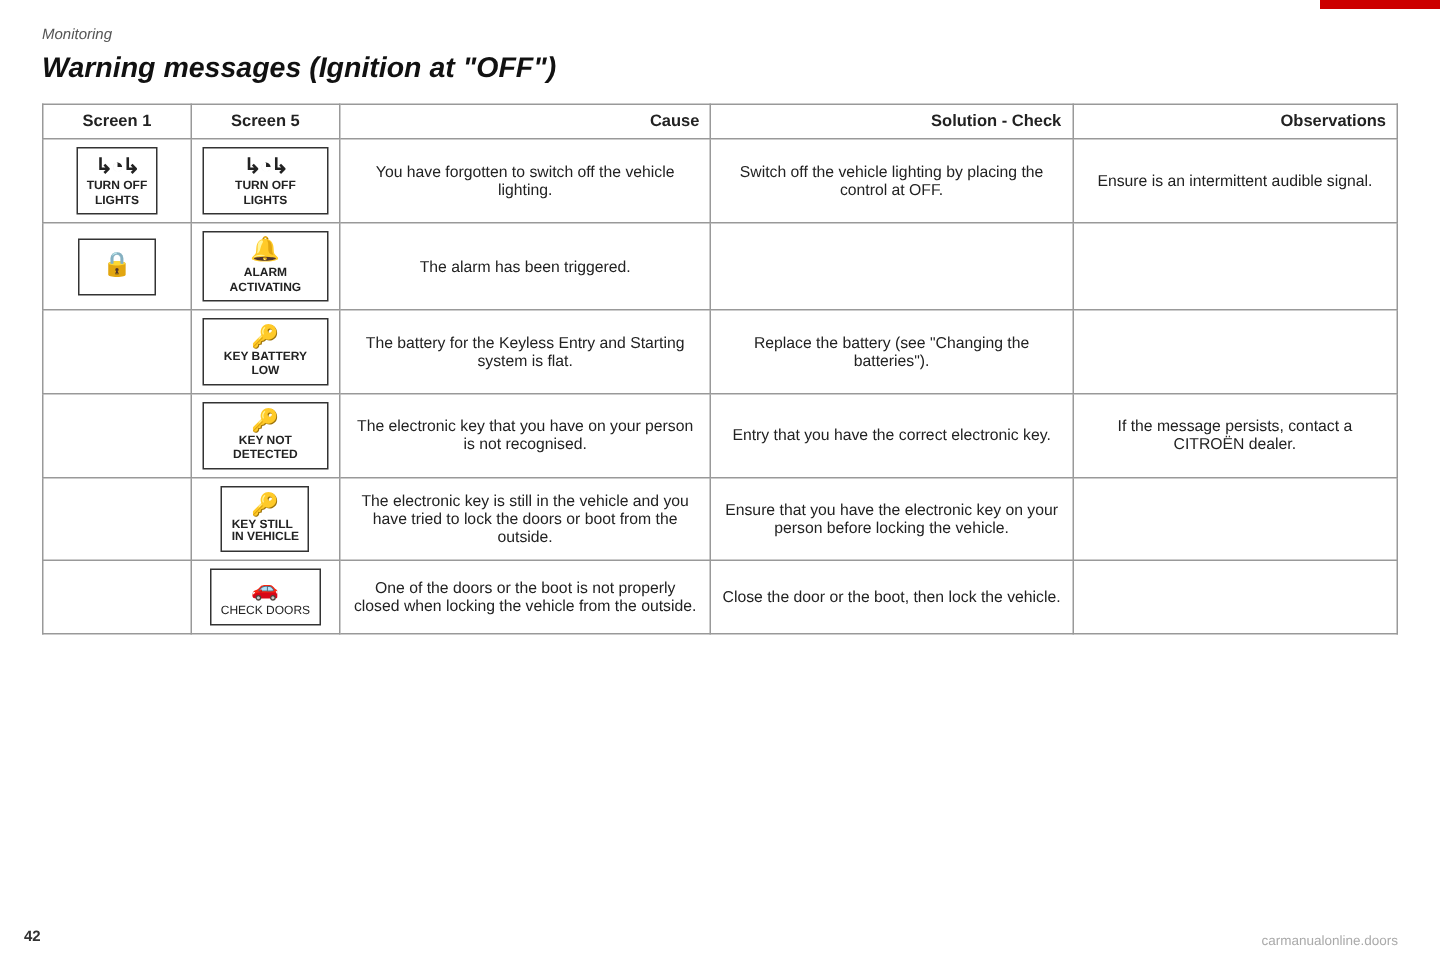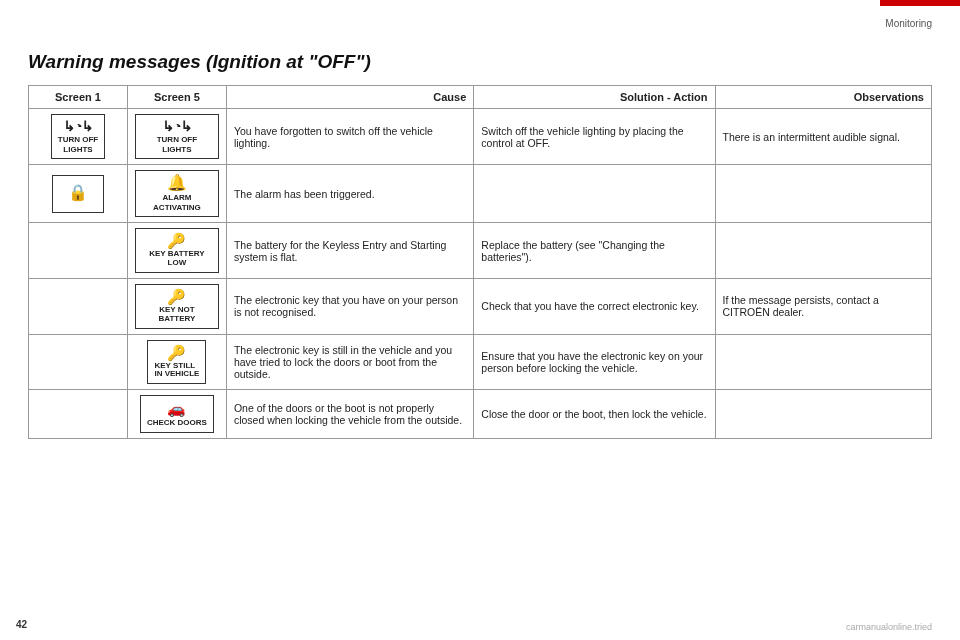--- a/index.html
+++ b/index.html
@@ -13,22 +13,22 @@
     .top-bar {
       position: absolute;
       top: 0; right: 0;
       width: 80px;
       height: 6px;
       background: #c00;
     }
     .section-label {
       font-size: 10px;
       color: #555;
-      margin-bottom: 22px;
-      text-align: right;
+      margin-bottom: 6px;
+      font-style: italic;
     }
     .page-title {
       font-size: 19px;
       font-weight: bold;
       font-style: italic;
       margin-bottom: 12px;
       color: #111;
     }
     table {
       width: 100%;
@@ -41,20 +41,21 @@
       background: #fff;
       font-weight: bold;
       padding: 5px 7px;
       text-align: right;
       font-size: 11px;
     }
     td {
       border: 1px solid #999;
       padding: 5px 7px;
       vertical-align: middle;
+      text-align: center;
     }
     .screen-cell {
       width: 80px;
       text-align: center;
     }
     .icon-box {
       display: inline-flex;
       flex-direction: column;
       align-items: center;
       justify-content: center;
@@ -97,41 +98,41 @@
 
 <p class="section-label">Monitoring</p>
 <h1 class="page-title">Warning messages (Ignition at "OFF")</h1>
 
 <table>
   <thead>
     <tr>
       <th class="screen-cell">Screen 1</th>
       <th class="screen-cell">Screen 5</th>
       <th class="cause-col">Cause</th>
-      <th class="solution-col">Solution - Action</th>
+      <th class="solution-col">Solution - Check</th>
       <th class="obs-col">Observations</th>
     </tr>
   </thead>
   <tbody id="table-body">
   <tr>
         <td class="screen-cell"><div class="icon-box">
     <div class="icon-symbol" style="font-size:14px;letter-spacing:-1px;">
       ↳◔↳
     </div>
     <div style="font-size:8px;font-weight:bold;">TURN OFF<br>LIGHTS</div>
   </div></td>
         <td class="screen-cell"><div class="icon-box">
     <div class="icon-symbol" style="font-size:14px;letter-spacing:-1px;">
       ↳◔↳
     </div>
     <div style="font-size:8px;font-weight:bold;">TURN OFF LIGHTS</div>
   </div></td>
         <td class="cause-col">You have forgotten to switch off the vehicle lighting.</td>
         <td class="solution-col">Switch off the vehicle lighting by placing the control at OFF.</td>
-        <td class="obs-col">There is an intermittent audible signal.</td>
+        <td class="obs-col">Ensure is an intermittent audible signal.</td>
       </tr>
       <tr>
         <td class="screen-cell"><div class="icon-box" style="font-size:20px;">
     <div class="icon-symbol">🔒</div>
   </div></td>
         <td class="screen-cell"><div class="icon-box">
     <div class="icon-symbol">🔔</div>
     <div style="font-size:8px;font-weight:bold;text-align:center;">ALARM ACTIVATING</div>
   </div></td>
         <td class="cause-col">The alarm has been triggered.</td>
@@ -145,43 +146,43 @@
     <div style="font-size:8px;font-weight:bold;text-align:center;line-height:1.1;">KEY BATTERY LOW</div>
   </div></td>
         <td class="cause-col">The battery for the Keyless Entry and Starting system is flat.</td>
         <td class="solution-col">Replace the battery (see "Changing the batteries").</td>
         <td class="obs-col"></td>
       </tr>
       <tr>
         <td class="screen-cell"></td>
         <td class="screen-cell"><div class="icon-box">
     <div class="icon-symbol" style="font-size:15px;">🔑</div>
-    <div style="font-size:8px;font-weight:bold;text-align:center;line-height:1.1;">KEY NOT BATTERY</div>
+    <div style="font-size:8px;font-weight:bold;text-align:center;line-height:1.1;">KEY NOT DETECTED</div>
   </div></td>
         <td class="cause-col">The electronic key that you have on your person is not recognised.</td>
-        <td class="solution-col">Check that you have the correct electronic key.</td>
+        <td class="solution-col">Entry that you have the correct electronic key.</td>
         <td class="obs-col">If the message persists, contact a CITROËN dealer.</td>
       </tr>
       <tr>
         <td class="screen-cell"></td>
         <td class="screen-cell"><div class="icon-box">
     <div class="icon-symbol" style="font-size:15px;">🔑</div>
     <div style="font-size:8px;font-weight:bold;text-align:left;line-height:1.1;">KEY STILL<br>IN VEHICLE</div>
   </div></td>
         <td class="cause-col">The electronic key is still in the vehicle and you have tried to lock the doors or boot from the outside.</td>
         <td class="solution-col">Ensure that you have the electronic key on your person before locking the vehicle.</td>
         <td class="obs-col"></td>
       </tr>
       <tr>
         <td class="screen-cell"></td>
         <td class="screen-cell"><div class="icon-box">
     <div class="icon-symbol" style="font-size:15px;">🚗</div>
-    <div style="font-size:8px;font-weight:bold;text-align:right;">CHECK DOORS</div>
+    <div style="font-size:8px;font-weight:normal;text-align:right;">CHECK DOORS</div>
   </div></td>
         <td class="cause-col">One of the doors or the boot is not properly closed when locking the vehicle from the outside.</td>
         <td class="solution-col">Close the door or the boot, then lock the vehicle.</td>
         <td class="obs-col"></td>
       </tr>
     </tbody>
 </table>
 
 <div class="page-num">42</div>
-<div class="watermark">carmanualonline.tried</div>
+<div class="watermark">carmanualonline.doors</div>
 
 </body></html>

